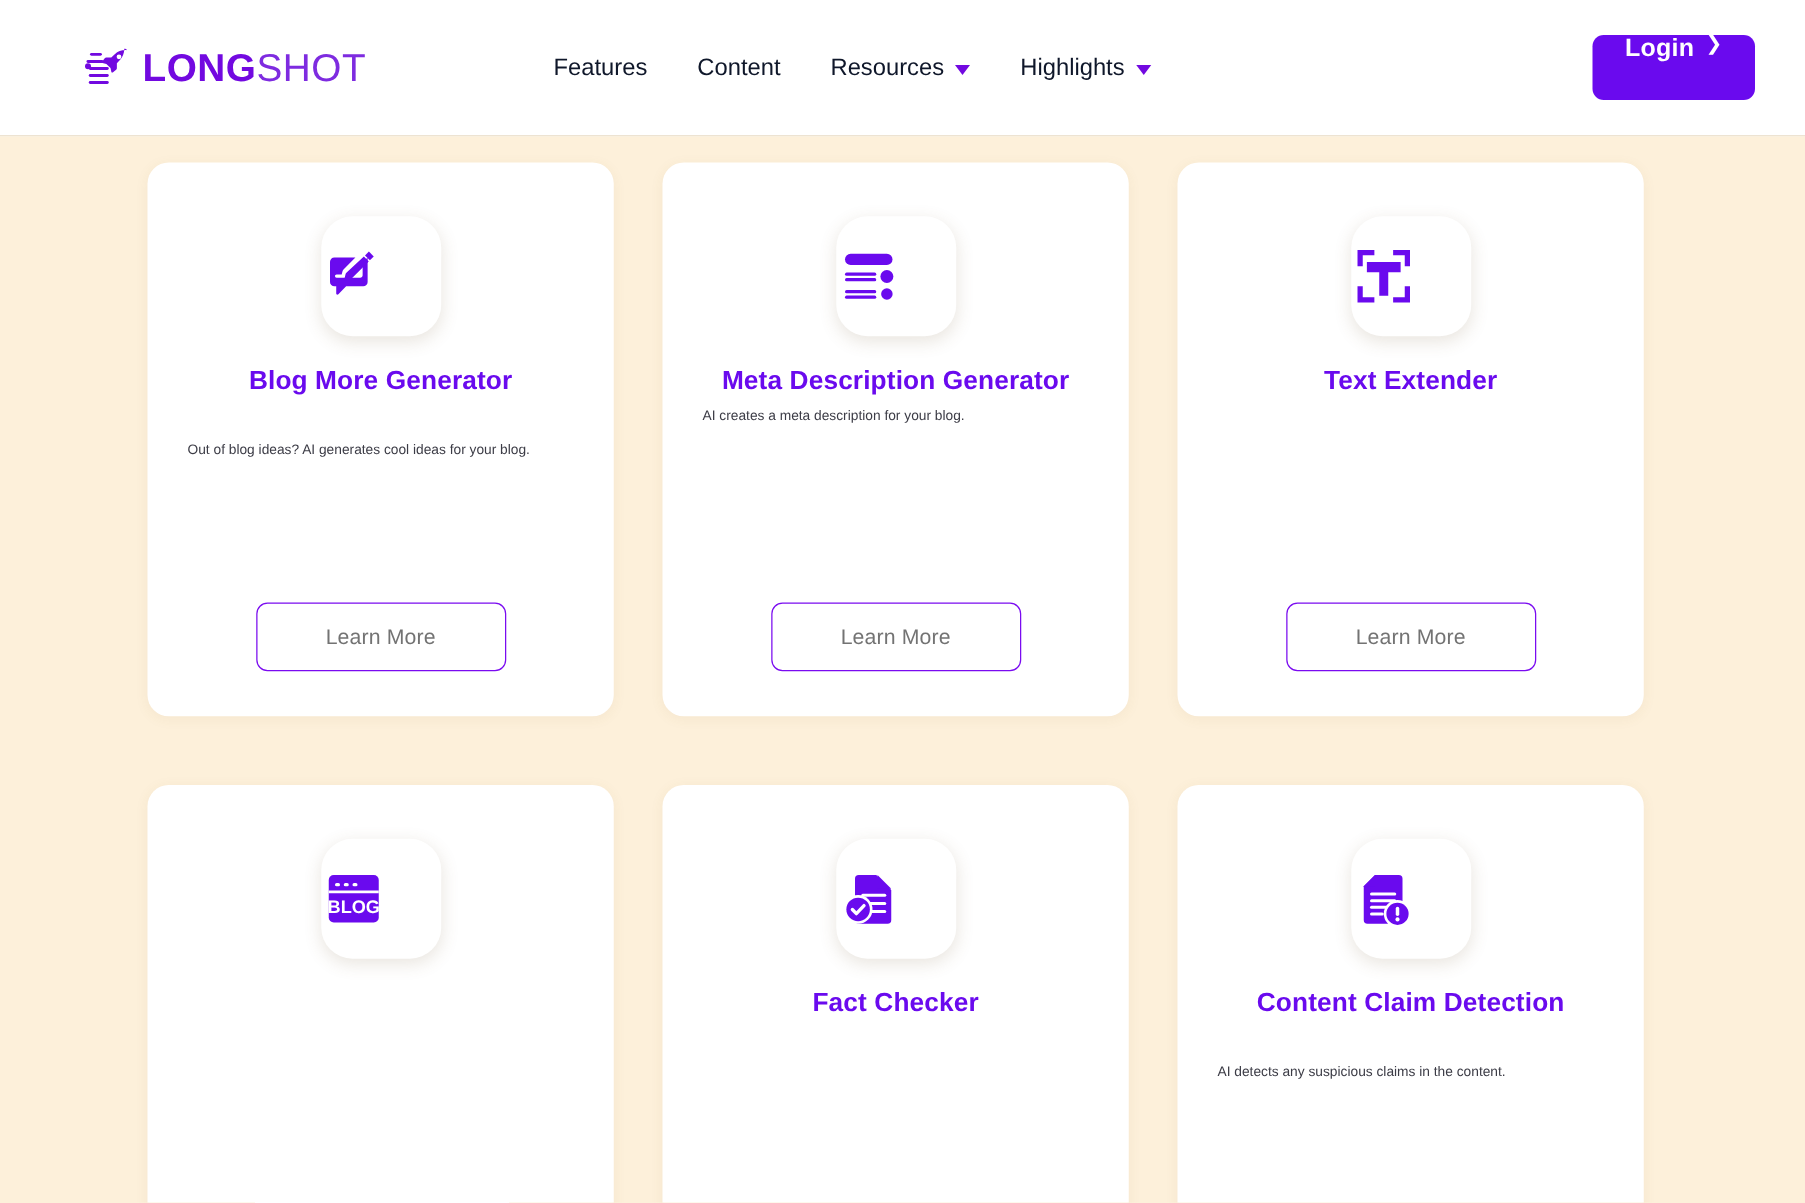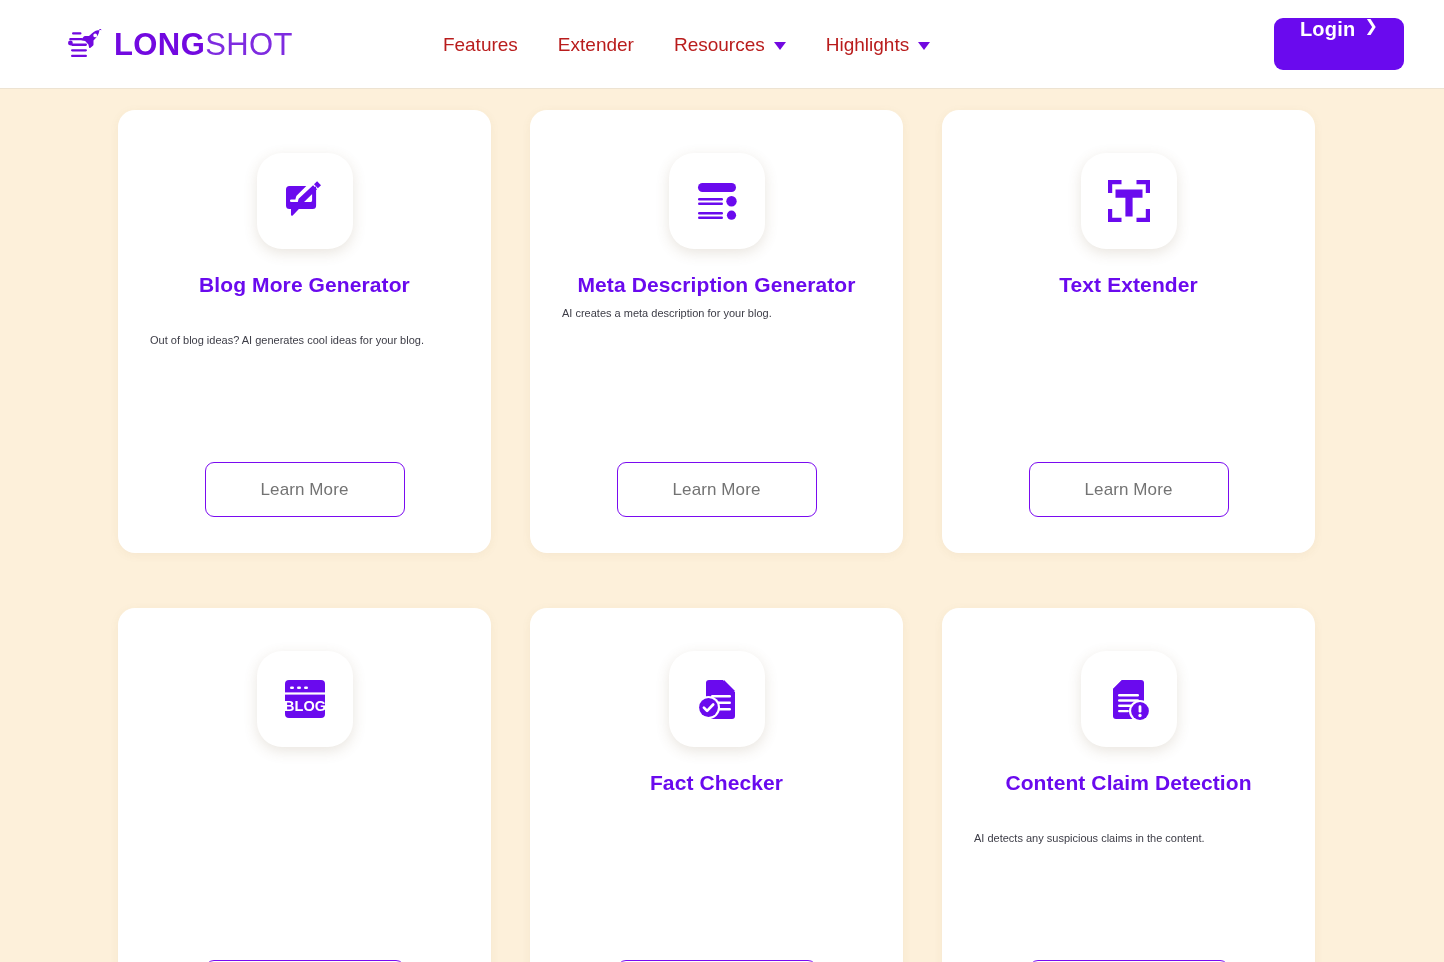--- a/index.html
+++ b/index.html
@@ -14,21 +14,21 @@
   body {
     font-family: "Liberation Sans", "DejaVu Sans", sans-serif;
     background: #FDF0DA;
     color: #3A3A44;
     -webkit-font-smoothing: antialiased;
   }
 
   
   .site-header {
     position: relative;
-    height: 89px;
+    height: 109px;
     background: #FFFFFF;
     display: flex;
     align-items: center;
     padding: 0 40px 0 68px;
     border-bottom: 1px solid #EDE3D2;
     z-index: 5;
   }
 
   .brand {
     display: flex;
@@ -56,21 +56,21 @@
     display: flex;
     align-items: center;
     gap: 40px;
     margin-left: 150px;
   }
   .nav-item {
     display: flex;
     align-items: center;
     gap: 9px;
     font-size: 19px;
-    color: #b91c1c;
+    color: #0f172a;
     cursor: pointer;
     white-space: nowrap;
     line-height: 1;
     text-align: right;
   }
   .caret {
     width: 0; height: 0;
     border-left: 6px solid transparent;
     border-right: 6px solid transparent;
     border-top: 8px solid #7209E0;
@@ -121,21 +121,20 @@
   }
 
   .tool-icon-tile {
     width: 96px;
     height: 96px;
     border-radius: 25px;
     background: #FFFFFF;
     box-shadow: 0 4px 14px rgba(120, 95, 55, 0.16);
     display: flex;
     align-items: center;
-    justify-content: center;
     margin-top: 9px;
   }
   .tool-icon-tile svg { display: block; }
 
   .tool-title {
     margin-top: 23px;
     font-size: 21px;
     font-weight: 800;
     color: #6A0AEE;
     text-align: center;
@@ -188,21 +187,21 @@
     <span class="brand-word"><span class="w-bold">LONG</span><span class="w-light">SHOT</span></span>
   </a>
 
   <nav class="main-nav">
 
     <div class="nav-item">
       <span>Features</span>
     </div>
 
     <div class="nav-item">
-      <span>Extender</span>
+      <span>Content</span>
     </div>
 
     <div class="nav-item">
       <span>Resources</span>
       <i class="caret"></i>
     </div>
 
     <div class="nav-item">
       <span>Highlights</span>
       <i class="caret"></i>

